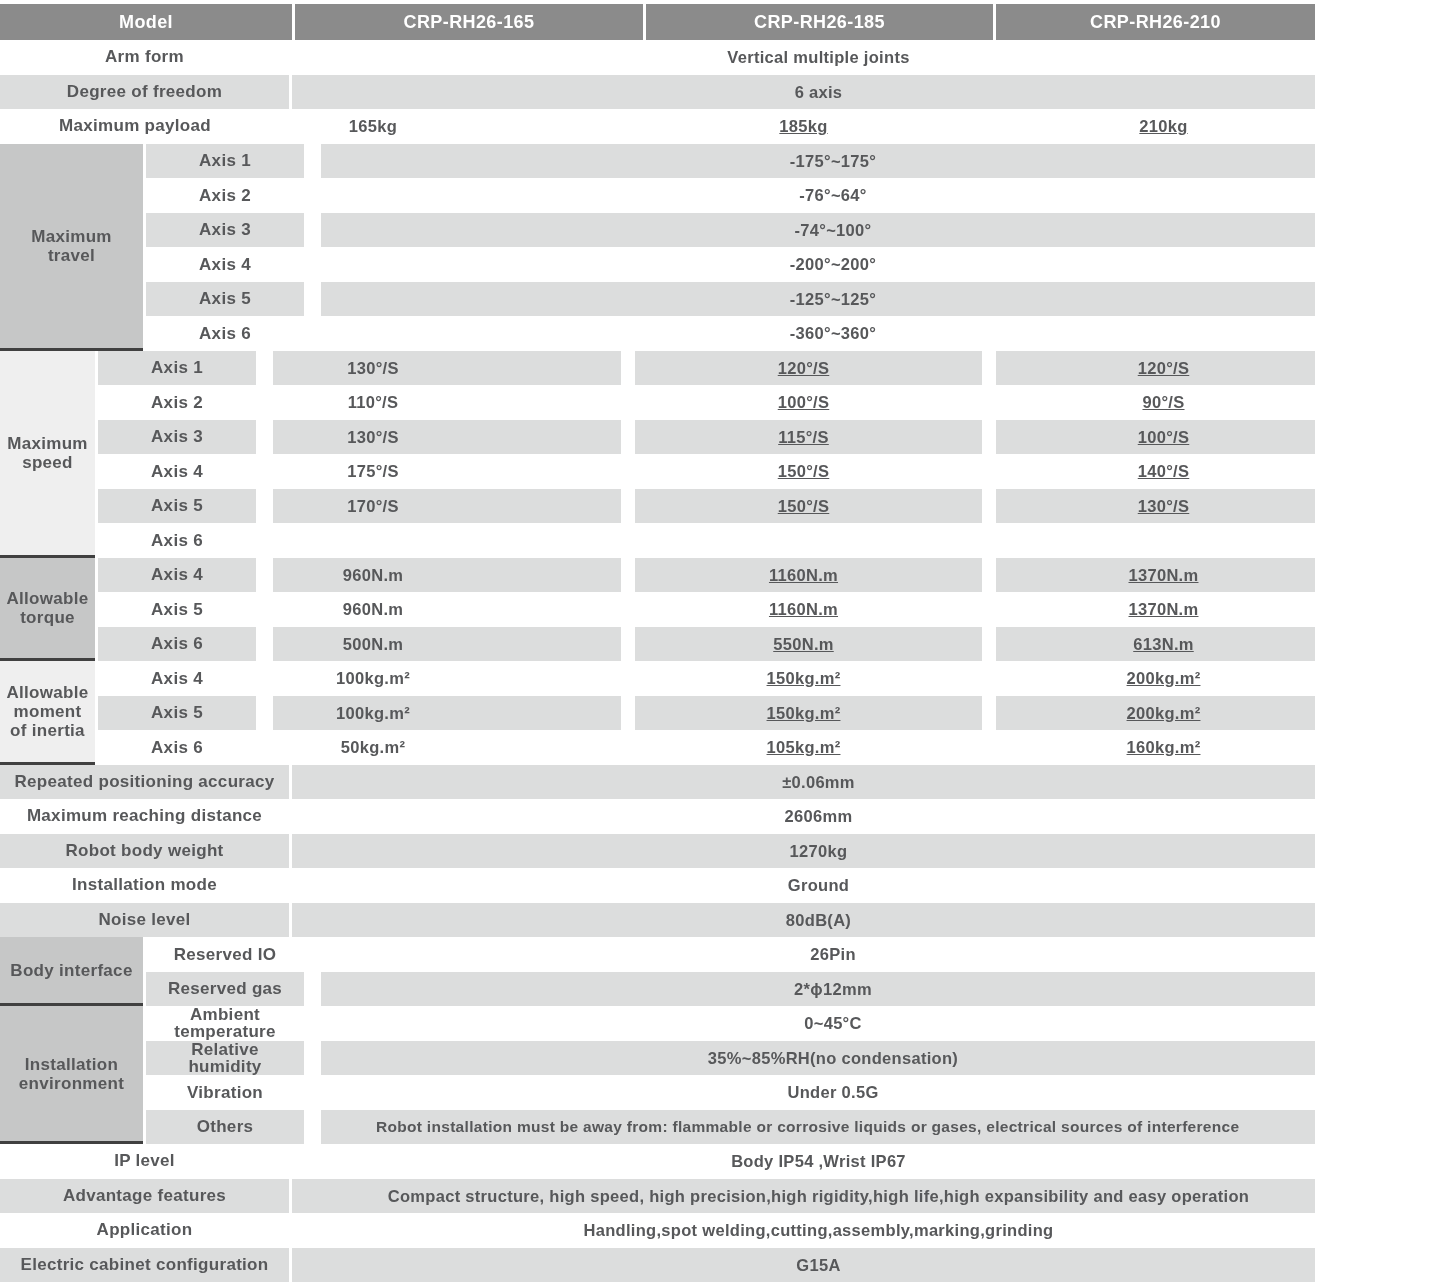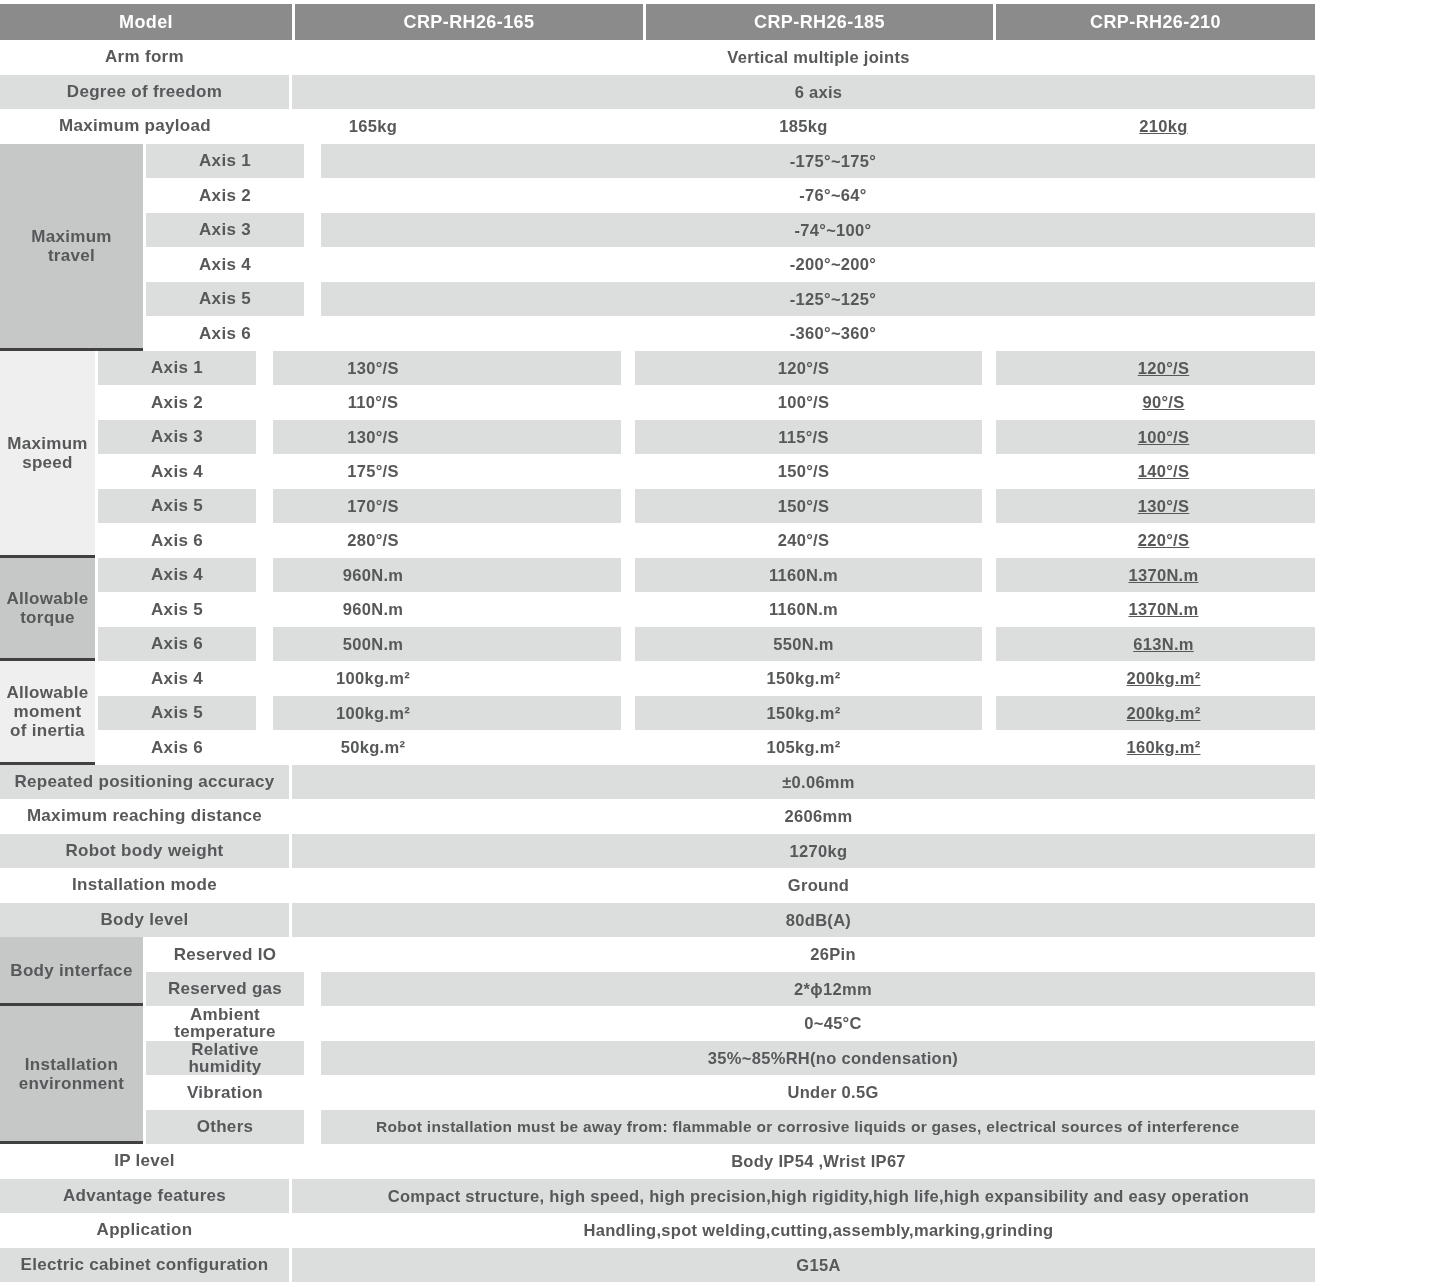--- a/index.html
+++ b/index.html
@@ -30,21 +30,21 @@
     display:flex; align-items:center; justify-content:center;
     text-align:center; font-weight:700; letter-spacing:.3px;
     white-space:pre-line; line-height:18px;
   }
   .lab  { width:289px; margin-right:3px; font-size:17px; }
   .sub  { width:158px; margin-right:17px; font-size:17px; line-height:17px; }
 
   .vals { display:flex; flex:1;gap:11px; }
   .val  { font-size:16.5px; }
   .c1 { width:348px; margin-right:3px; padding-right:148px; }
-  .c2 { width:347px; margin-right:3px; padding-right:10px; }
+  .c2 { width:347px; margin-right:3px; padding-right:10px;text-decoration:underline; }
   .c3 { width:319px; padding-left:16px;text-decoration:underline; }
   .merged { flex:1; padding-left:30px; }
   .leftwrap {
     justify-content:flex-start; text-align:left;
     padding-left:55px; padding-right:26px;
     font-size:15.5px; line-height:17px;
   }
 
   
   .gsec { display:flex; }
@@ -154,25 +154,20 @@
           <div class="row gray">
             <div class="cell sub bg">Axis 5</div>
             <div class="vals">
               <div class="cell val bg c1">170°/S</div>
               <div class="cell val bg c2">150°/S</div>
               <div class="cell val bg c3">130°/S</div>
             </div>
           </div>
           <div class="row">
             <div class="cell sub bg">Axis 6</div>
-            <div class="vals">
-              <div class="cell val bg c1">280°/S</div>
-              <div class="cell val bg c2">240°/S</div>
-              <div class="cell val bg c3">220°/S</div>
-            </div>
           </div>
         </div>
       </div>
       <div class="gsec">
         <div class="gcell dark">Allowable
 torque</div>
         <div class="grows">
           <div class="row gray">
             <div class="cell sub bg">Axis 4</div>
             <div class="vals">
@@ -240,21 +235,21 @@
       </div>
       <div class="row gray">
         <div class="cell lab bg">Robot body weight</div>
         <div class="cell val bg merged">1270kg</div>
       </div>
       <div class="row">
         <div class="cell lab bg">Installation mode</div>
         <div class="cell val bg merged">Ground</div>
       </div>
       <div class="row gray">
-        <div class="cell lab bg">Body level</div>
+        <div class="cell lab bg">Noise level</div>
         <div class="cell val bg merged">80dB(A)</div>
       </div>
       <div class="gsec">
         <div class="gcell dark">Body interface</div>
         <div class="grows">
           <div class="row">
             <div class="cell sub bg">Reserved IO</div>
             <div class="cell val bg merged">26Pin</div>
           </div>
           <div class="row gray">

